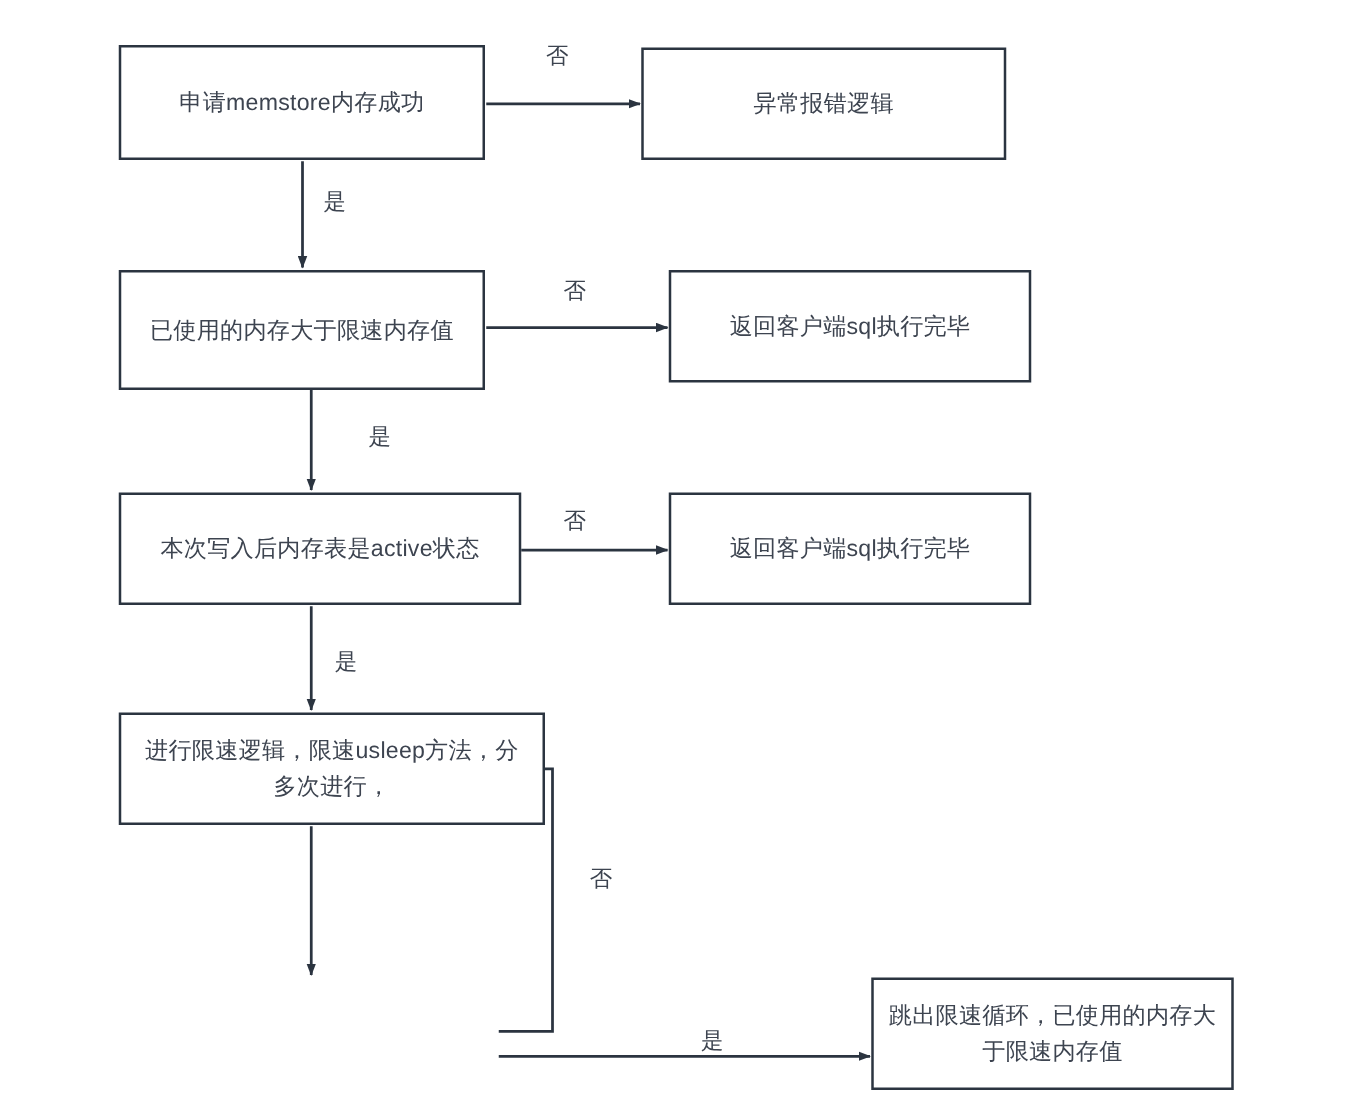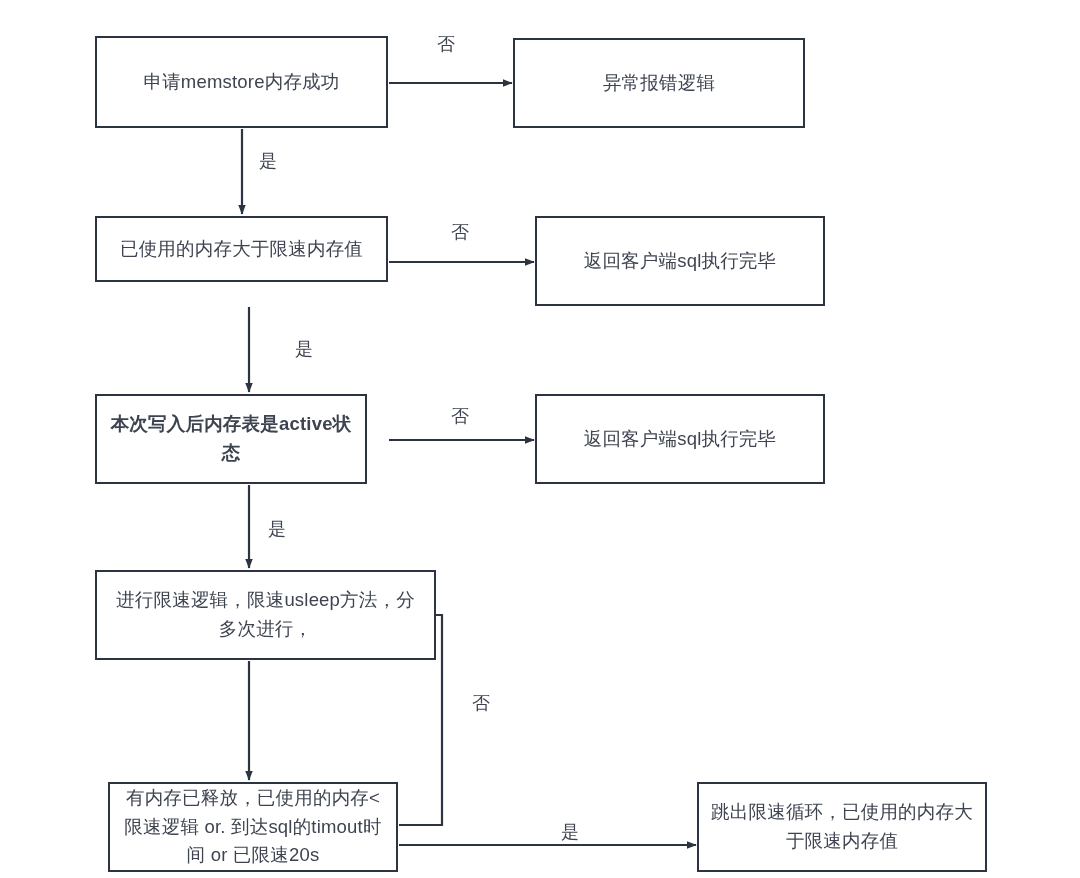--- a/index.html
+++ b/index.html
@@ -86,43 +86,40 @@
   </svg>
 
   <div class="node" style="left:95px; top:36px; width:293px; height:92px;">
     <span class="node-text">申请memstore内存成功</span>
   </div>
 
   <div class="node" style="left:513px; top:38px; width:292px; height:90px;">
     <span class="node-text">异常报错逻辑</span>
   </div>
 
-  <div class="node" style="left:95px; top:216px; width:293px; height:66px;">
+  <div class="node" style="left:95px; top:216px; width:293px; height:96px;">
     <span class="node-text">已使用的内存大于限速内存值</span>
   </div>
 
   <div class="node" style="left:535px; top:216px; width:290px; height:90px;">
     <span class="node-text">返回客户端sql执行完毕</span>
   </div>
 
-  <div class="node" style="left:95px; top:394px; width:272px; height:90px;font-weight:bold;">
+  <div class="node" style="left:95px; top:394px; width:322px; height:90px;">
     <span class="node-text">本次写入后内存表是active状态</span>
   </div>
 
   <div class="node" style="left:535px; top:394px; width:290px; height:90px;">
     <span class="node-text">返回客户端sql执行完毕</span>
   </div>
 
   <div class="node" style="left:95px; top:570px; width:341px; height:90px;">
     <span class="node-text">进行限速逻辑，限速usleep方法，分多次进行，</span>
   </div>
 
-  <div class="node" style="left:108px; top:782px; width:290px; height:90px;">
-    <span class="node-text">有内存已释放，已使用的内存&lt;限速逻辑 or. 到达sql的timout时间 or 已限速20s</span>
-  </div>
 
   <div class="node" style="left:697px; top:782px; width:290px; height:90px;">
     <span class="node-text">跳出限速循环，已使用的内存大于限速内存值</span>
   </div>
 
   <div class="edge-label" style="left:446px; top:44px;">否</div>
   <div class="edge-label" style="left:268px; top:161px;">是</div>
   <div class="edge-label" style="left:460px; top:232px;">否</div>
   <div class="edge-label" style="left:304px; top:349px;">是</div>
   <div class="edge-label" style="left:460px; top:416px;">否</div>

